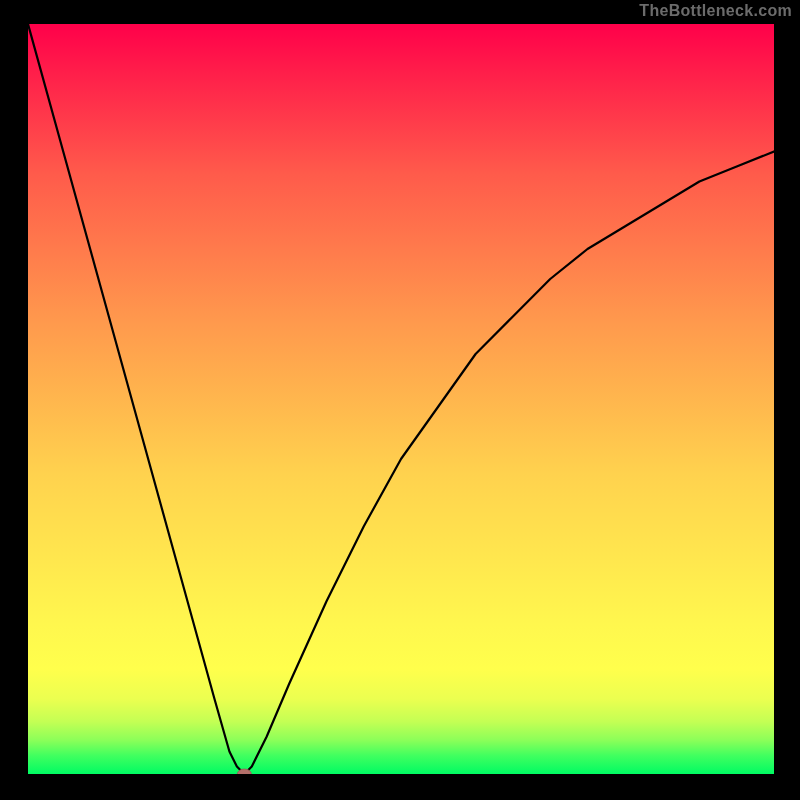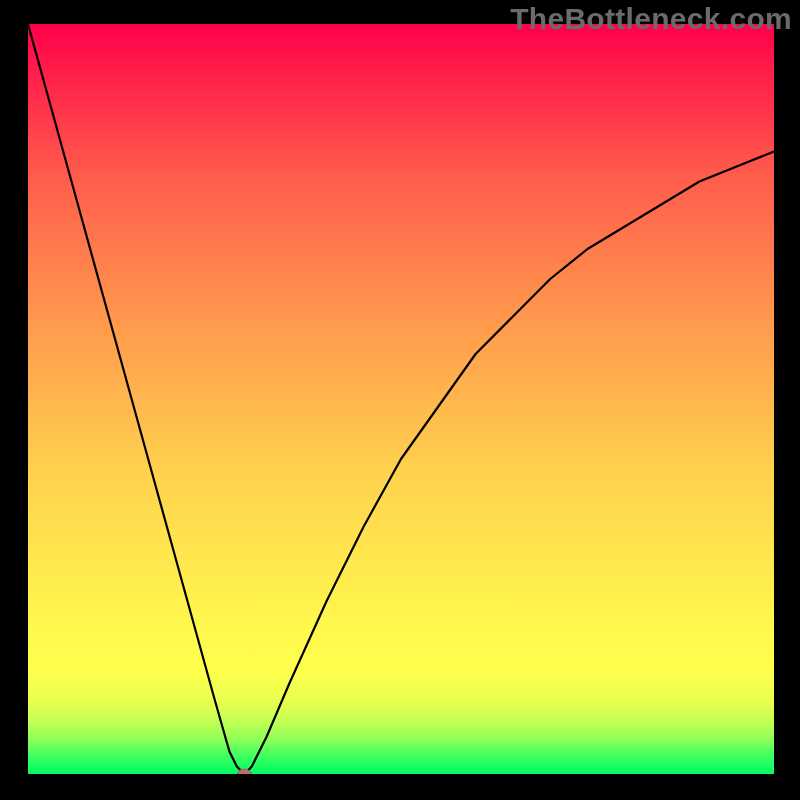--- a/index.html
+++ b/index.html
@@ -14,21 +14,21 @@
   .outer {
     width: 800px;
     height: 800px;
     background: #000;
     position: relative;
   }
   .watermark {
     position: absolute;
     top: 2px;
     right: 8px;
-    font-size: 30px;
+    font-size: 16px;
     font-weight: 600;
     color: #6b6b6b;
     letter-spacing: 0.3px;
     z-index: 5;
   }
   .plot {
     position: absolute;
     left: 28px;
     top: 24px;
     width: 746px;

